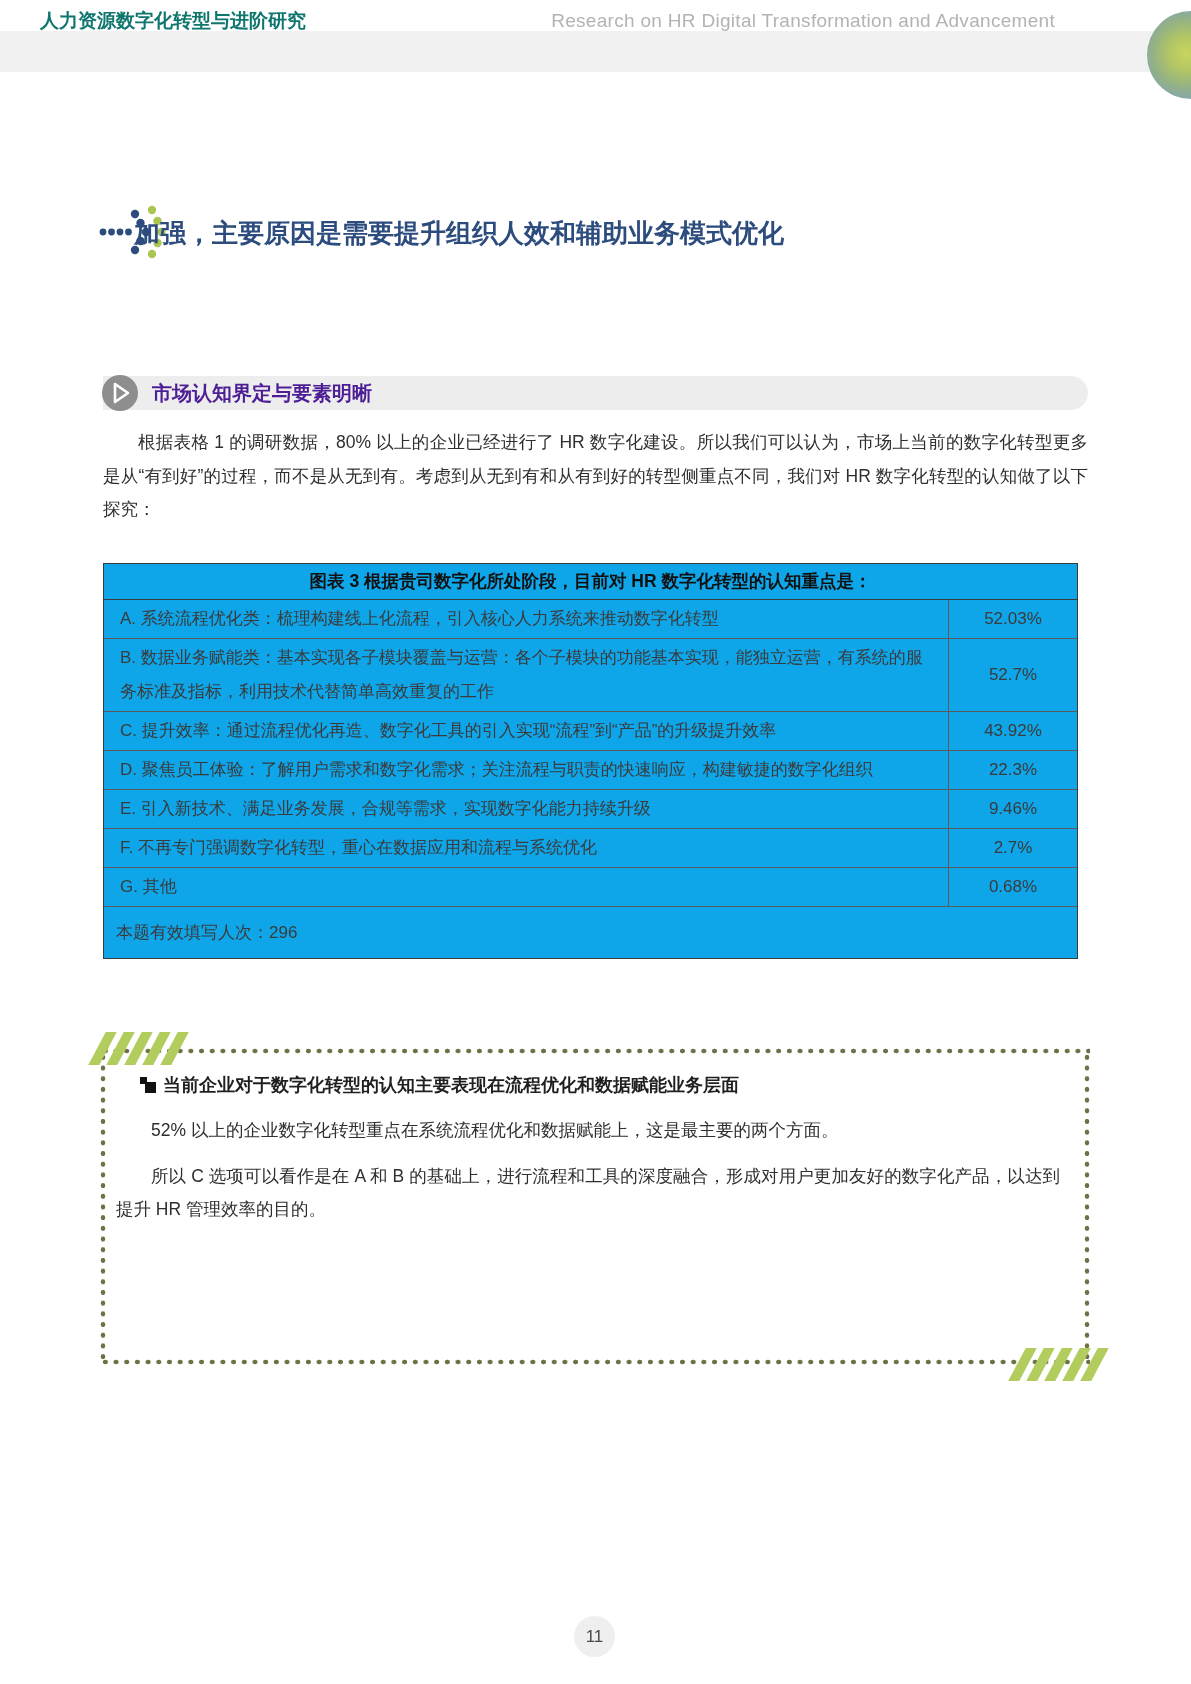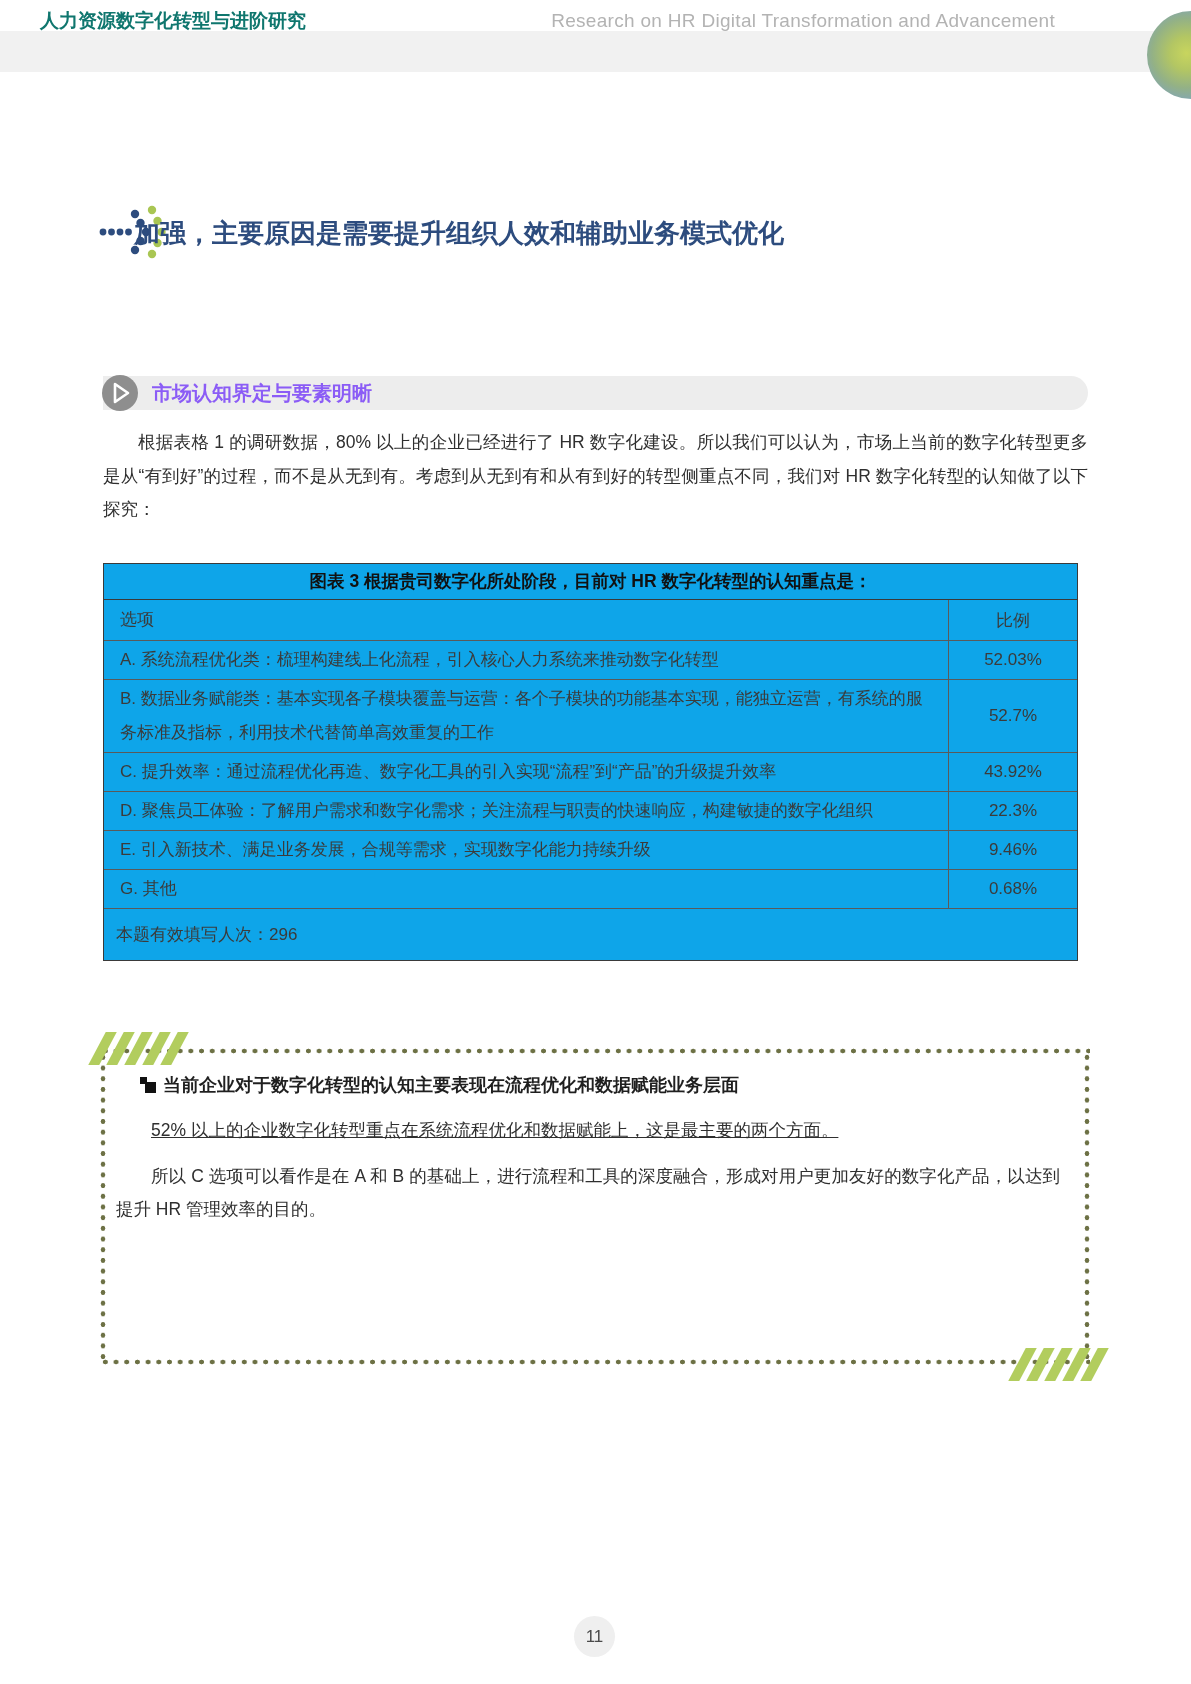--- a/index.html
+++ b/index.html
@@ -37,21 +37,21 @@
   }
   .sec-heading .l1{padding-left:33px;}
   
   .sub-bar{
     position:absolute;left:103px;top:376px;width:985px;height:34px;
     background:#ededed;border-radius:0 17px 17px 0;
   }
   .sub-icon{position:absolute;left:101px;top:374px;}
   .sub-title{
     position:absolute;left:152px;top:376px;height:34px;line-height:34px;
-    font-size:20px;font-weight:bold;color:#8b5cf6;text-align:center;
+    font-size:20px;font-weight:bold;color:#4c1d95;text-align:center;
   }
   
   .intro{
     position:absolute;left:103px;top:426px;width:985px;
     font-size:17.5px;line-height:33.5px;text-align:justify;text-indent:2em;color:#2f2f2f;
   }
   
   .chart-table{
     position:absolute;left:103px;top:563px;width:975px;
     border:1.4px solid #3a3a3a;box-sizing:border-box;background:#0ea5e9;
@@ -100,21 +100,21 @@
   .hatch.br{right:-10px;bottom:-16px;}
   .co-content{position:relative;padding:24px 30px 0 16px;z-index:2;}
   .co-heading{
     margin-left:24px;font-size:18px;font-weight:bold;color:#1f1f1f;line-height:26px;
     display:flex;align-items:center;gap:7px;
   }
   .co-par{
     margin:13px 0 0;font-size:17.5px;line-height:33px;color:#2f2f2f;
     text-align:justify;text-indent:2em;
   }
-  .co-par.first{margin-top:16px;text-decoration:underline;}
+  .co-par.first{margin-top:16px;}
   
   .page-badge{
     position:absolute;left:574px;top:1616px;width:41px;height:41px;border-radius:50%;
     background:#efefef;display:flex;align-items:center;justify-content:center;
     font-size:17px;color:#4a4a4a;
   }
 </style>
 </head>
 <body>
 
@@ -157,43 +157,43 @@
       <circle cx="19" cy="19" r="18" fill="#8e8e8e"></circle>
       <path d="M14 10 L27 19 L14 28 Z" fill="none" stroke="#fff" stroke-width="2.6" stroke-linejoin="round"></path>
     </svg>
   </div>
   <div class="sub-title">市场认知界定与要素明晰</div>
 
   <div class="intro">根据表格 1 的调研数据，80% 以上的企业已经进行了 HR 数字化建设。所以我们可以认为，市场上当前的数字化转型更多是从“有到好”的过程，而不是从无到有。考虑到从无到有和从有到好的转型侧重点不同，我们对 HR 数字化转型的认知做了以下探究：</div>
 
   <div class="chart-table">
     <div class="t-title">图表 3 根据贵司数字化所处阶段，目前对 HR 数字化转型的认知重点是：</div>
-    <div class="t-row hdr">
-      <div class="t-opt">选项</div>
-      <div class="t-pct">比例</div>
-    </div>
     <div class="t-row">
       <div class="t-opt">A. 系统流程优化类：梳理构建线上化流程，引入核心人力系统来推动数字化转型</div>
       <div class="t-pct">52.03%</div>
     </div>
     <div class="t-row">
       <div class="t-opt">B. 数据业务赋能类：基本实现各子模块覆盖与运营：各个子模块的功能基本实现，能独立运营，有系统的服务标准及指标，利用技术代替简单高效重复的工作</div>
       <div class="t-pct">52.7%</div>
     </div>
     <div class="t-row">
       <div class="t-opt">C. 提升效率：通过流程优化再造、数字化工具的引入实现“流程”到“产品”的升级提升效率</div>
       <div class="t-pct">43.92%</div>
     </div>
     <div class="t-row">
       <div class="t-opt">D. 聚焦员工体验：了解用户需求和数字化需求；关注流程与职责的快速响应，构建敏捷的数字化组织</div>
       <div class="t-pct">22.3%</div>
     </div>
     <div class="t-row">
       <div class="t-opt">E. 引入新技术、满足业务发展，合规等需求，实现数字化能力持续升级</div>
       <div class="t-pct">9.46%</div>
+    </div>
+    <div class="t-row">
+      <div class="t-opt">F. 不再专门强调数字化转型，重心在数据应用和流程与系统优化</div>
+      <div class="t-pct">2.7%</div>
     </div>
     <div class="t-row">
       <div class="t-opt">G. 其他</div>
       <div class="t-pct">0.68%</div>
     </div>
     <div class="t-footer">本题有效填写人次：296</div>
   </div>
 
   <div class="callout">
     <div class="dots-x top"></div>

